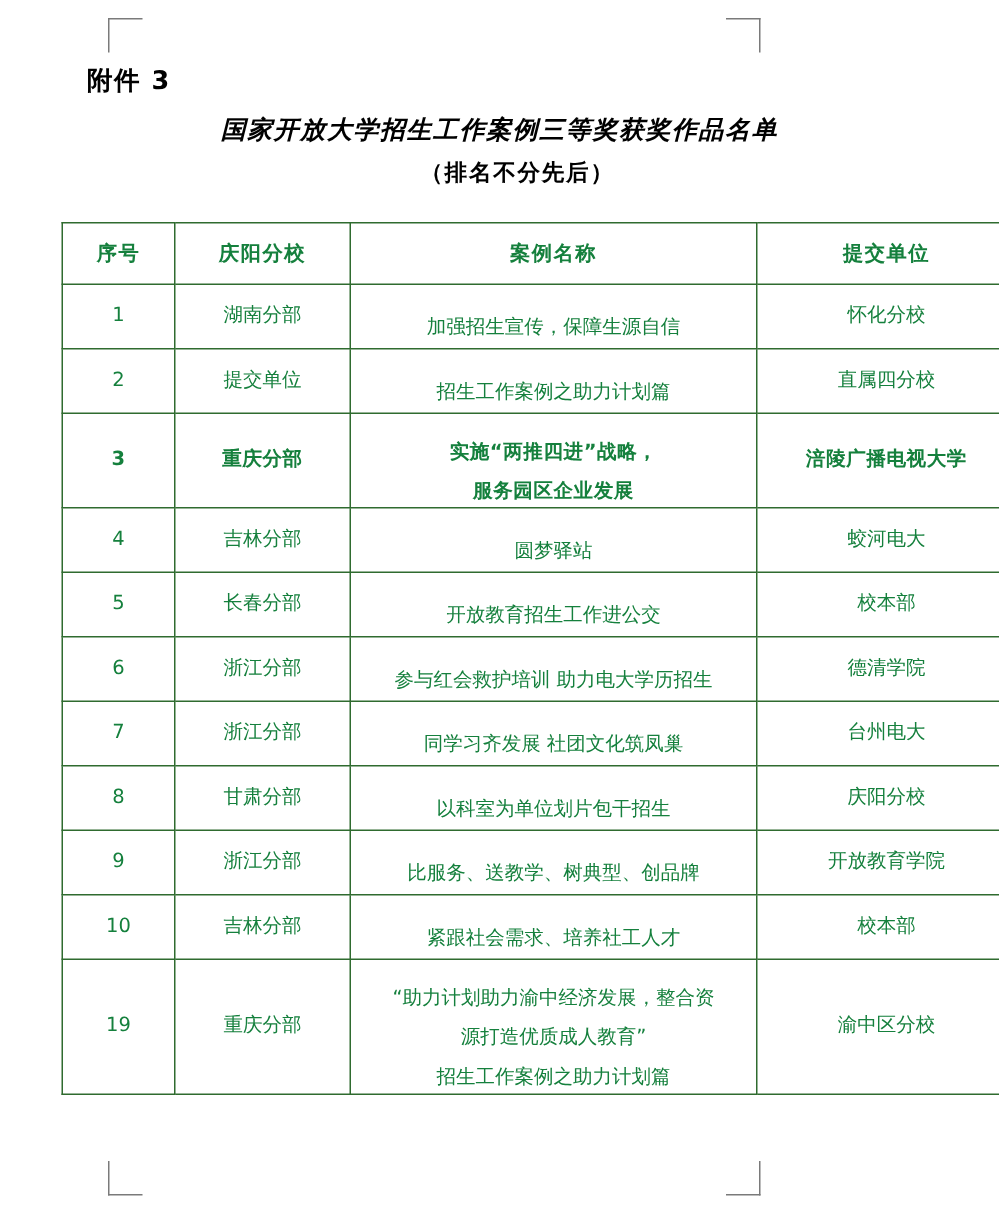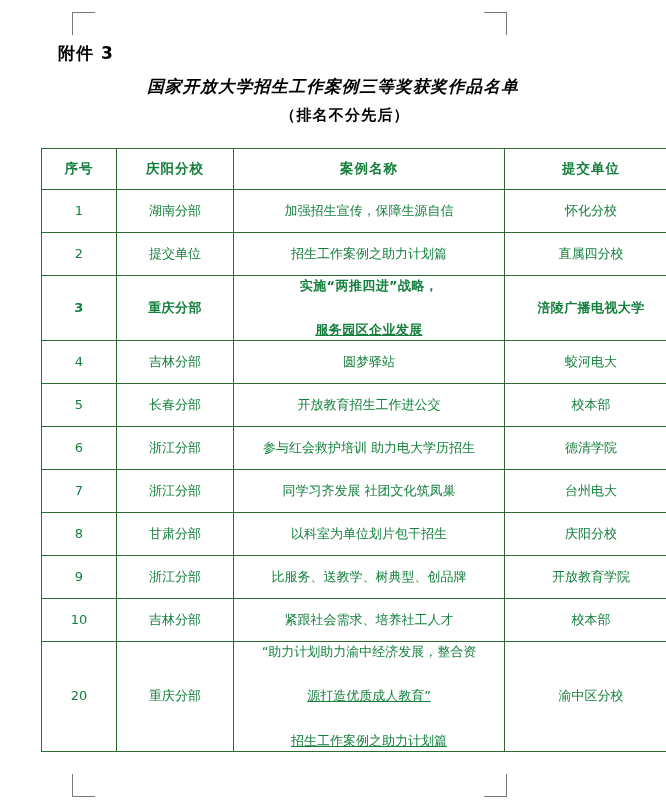--- a/index.html
+++ b/index.html
@@ -101,22 +101,22 @@
   th.col-no { width: 62px; }
   th.col-branch { width: 104px; }
   th.col-case { width: 258px; }
   th.col-unit { width: 160px; }
 
   tr.highlight td {
     font-weight: bold;
     letter-spacing: 0.4px;
   }
   tr.tall td { height: 88px; }
-  .case-line { display: block; }
-  .case-multi .case-line + .case-line { margin-top: 24px; text-decoration: underline; }
+  .case-line { display: block; margin-top: 16px; }
+  .case-multi .case-line + .case-line { margin-top: 6px; }
 </style>
 </head>
 <body>
 
 <div class="page">
 
   <div class="crop tl"></div>
   <div class="crop tr"></div>
   <div class="crop bl"></div>
   <div class="crop br"></div>
@@ -210,21 +210,21 @@
         </tr>
         <tr>
           <td class="col-no">10</td>
           <td class="col-branch">吉林分部</td>
           <td class="col-case">
             <span class="case-line">紧跟社会需求、培养社工人才</span>
           </td>
           <td class="col-unit">校本部</td>
         </tr>
         <tr class="tall">
-          <td class="col-no">20</td>
+          <td class="col-no">19</td>
           <td class="col-branch">重庆分部</td>
           <td class="col-case case-multi">
             <span class="case-line">“助力计划助力渝中经济发展，整合资</span>
             <span class="case-line">源打造优质成人教育”</span>
             <span class="case-line">招生工作案例之助力计划篇</span>
           </td>
           <td class="col-unit">渝中区分校</td>
         </tr>
       </tbody>
   </table>

